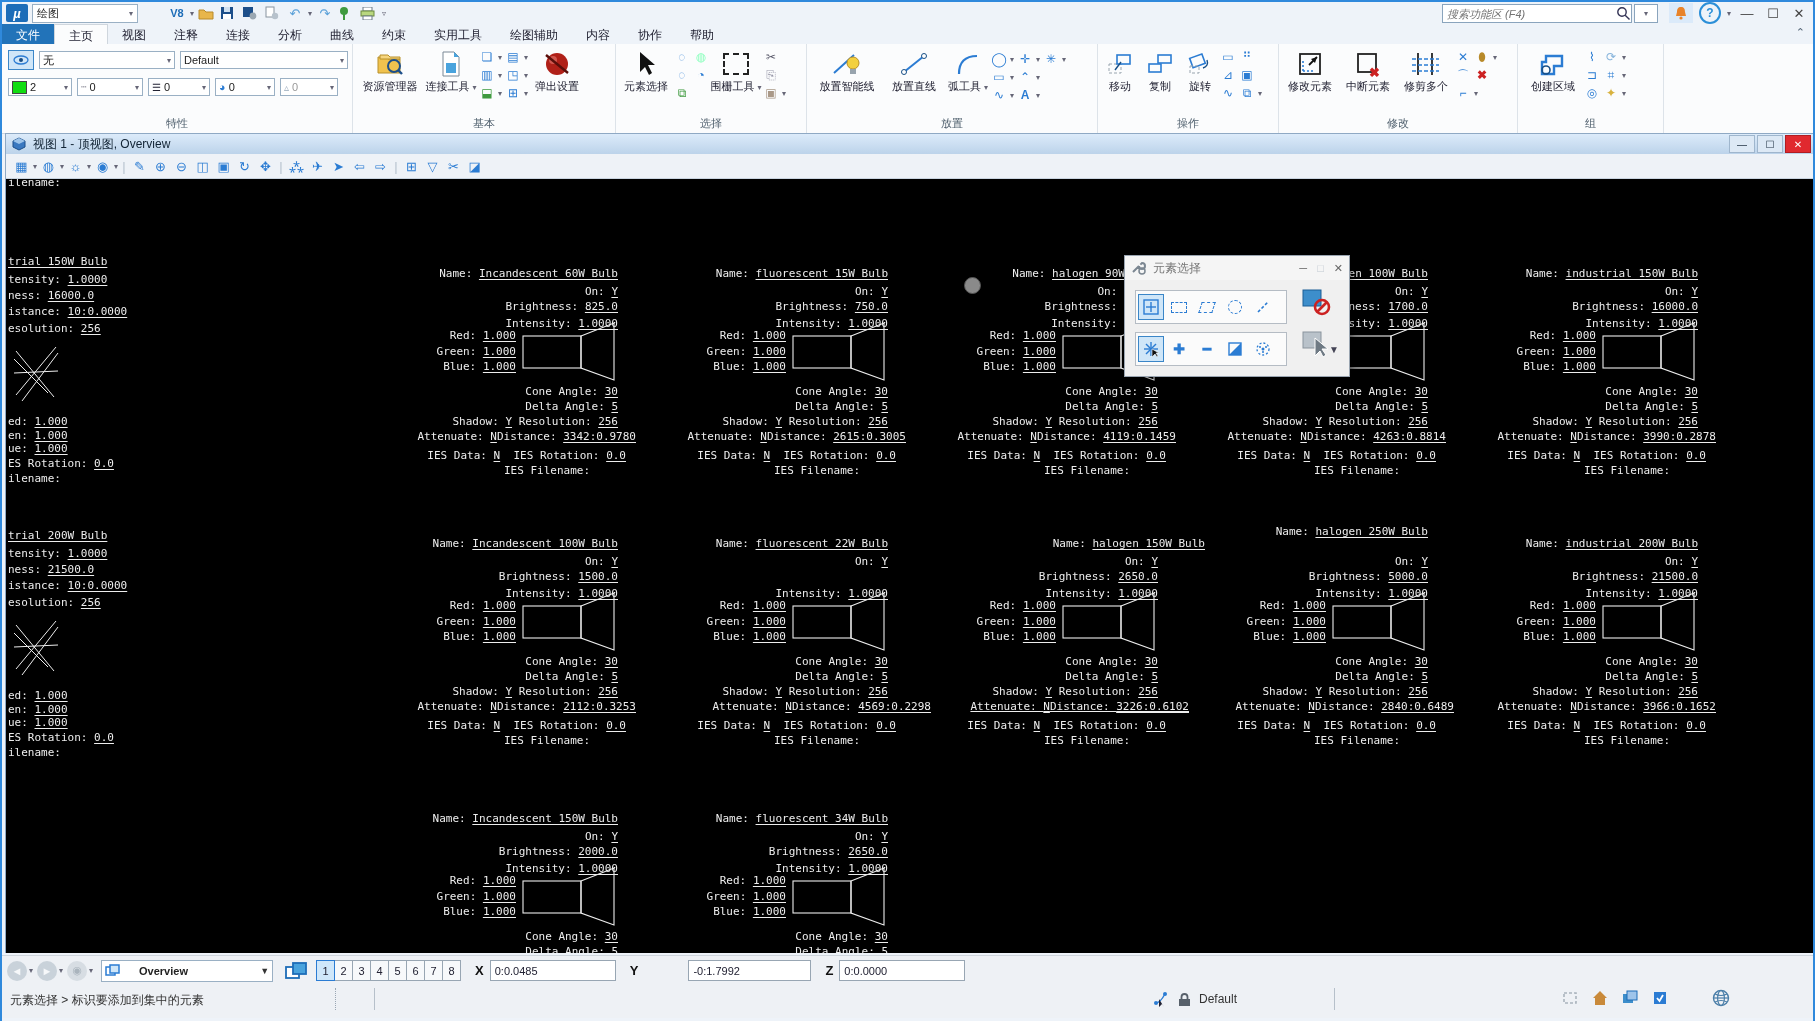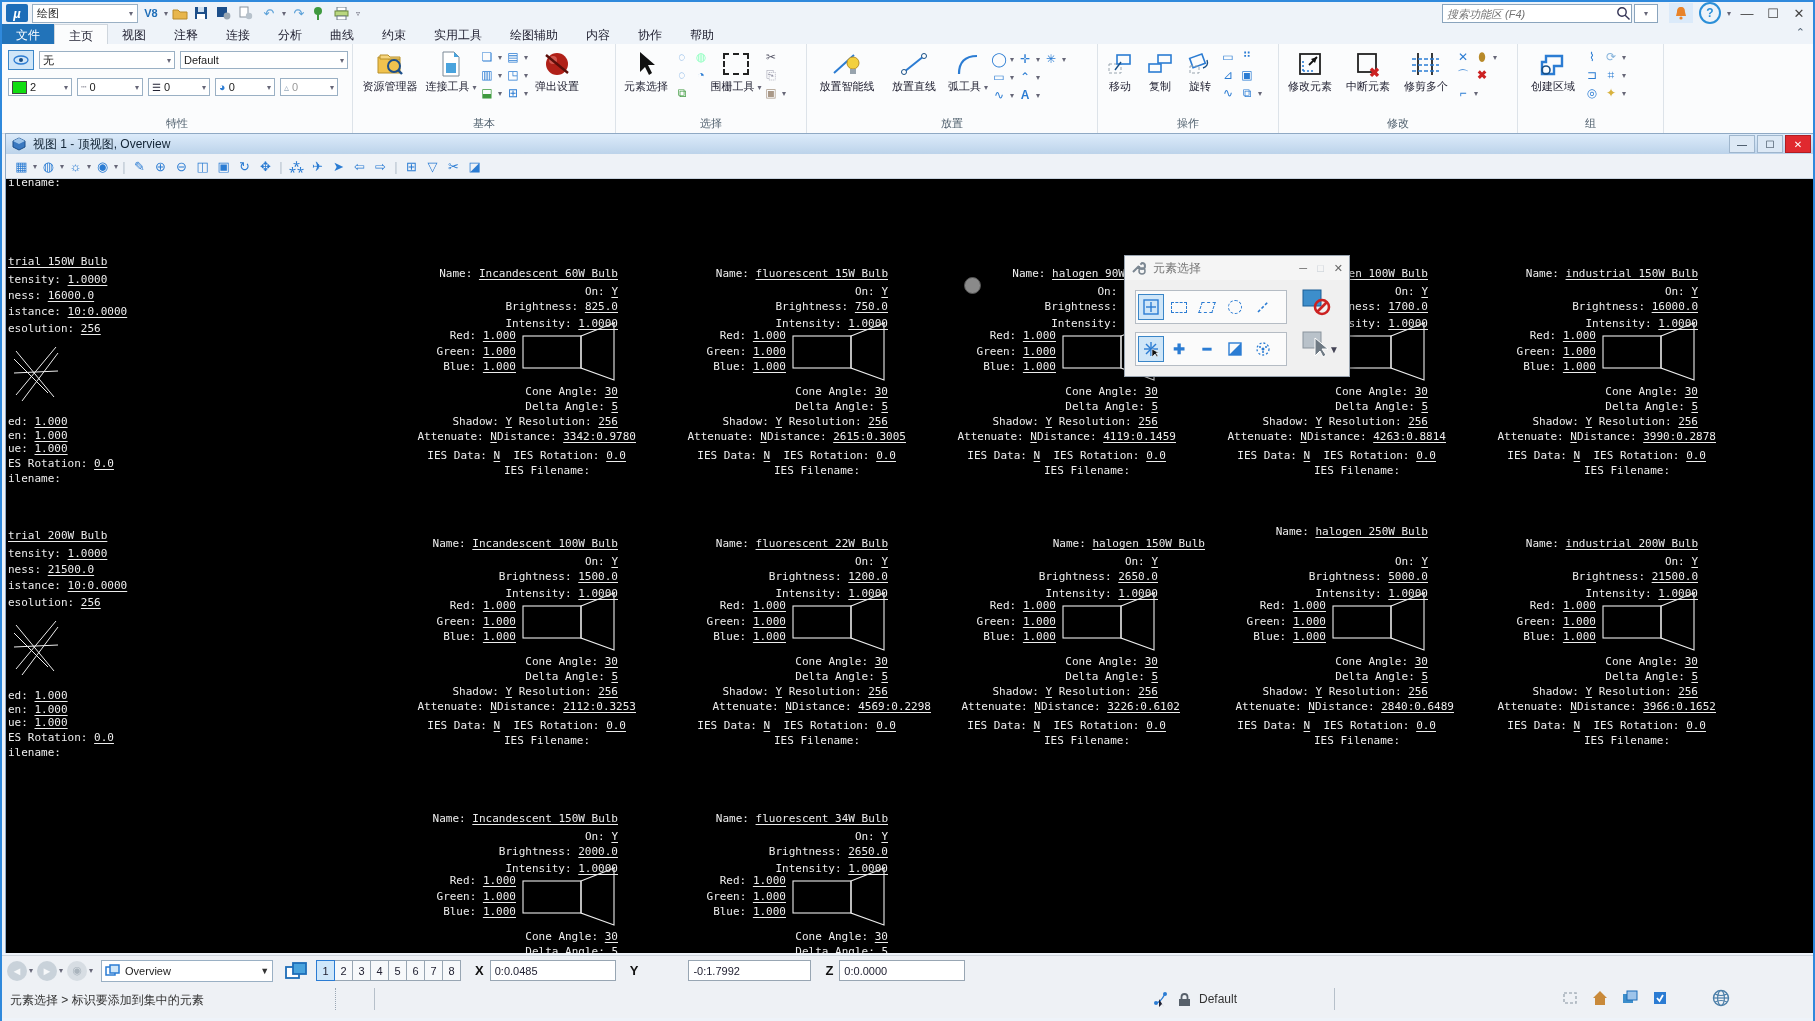--- a/index.html
+++ b/index.html
@@ -111,21 +111,21 @@
 <div class="window">
   <div class="topstrip"></div>
 
   <div class="titlebar">
     <div class="qat">
       <div class="applogo">µ</div>
       <div class="wfcombo">
         <span>绘图</span>
         <span class="car">▾</span>
       </div>
-      <span class="qicon" style="color:#1d6db8;font-weight:bold;font-size:11px;">V8</span>
+      <span class="qicon" style="color:#1d6db8;font-weight:bold;font-size:11px;margin-left:26px;">V8</span>
       <span class="car">▾</span>
       <span class="qicon">
         <svg width="16" height="13">
             <path d="M1 3 h5 l2 2 h7 v7 h-14 z" fill="#e8b64c" stroke="#b88a2a"></path>
           </svg>
       </span>
       <span class="qicon">
         <svg width="14" height="14">
             <rect x="1" y="1" width="12" height="12" fill="#1d4f8a"></rect>
             <rect x="4" y="1" width="6" height="5" fill="#cfe0f0"></rect>
@@ -815,21 +815,20 @@
           </svg>
         </div>
         <div class="cadline" style="left: 0px; top: 476px; width: 612px;"><span>Cone Angle: </span><span class="u">30</span></div>
         <div class="cadline" style="left: 0px; top: 491px; width: 612px;"><span>Delta Angle: </span><span class="u">5</span></div>
         <div class="cadline" style="left: 0px; top: 506px; width: 612px;"><span>Shadow: </span><span class="u">Y</span><span> Resolution: </span><span class="u">256</span></div>
         <div class="cadline" style="left: 0px; top: 521px; width: 630px;"><span>Attenuate: </span><span class="u">N</span><span>Distance: </span><span class="u">2112:0.3253</span></div>
         <div class="cadline" style="left: 0px; top: 540px; width: 620px;"><span>IES Data: </span><span class="u">N</span><span>  IES Rotation: </span><span class="u">0.0</span></div>
         <div class="cadline" style="left: 0px; top: 555px; width: 584px;"><span>IES Filename:</span></div>
         <div class="cadline" style="left: 0px; top: 358px; width: 882px;"><span>Name: </span><span class="u">fluorescent 22W Bulb</span></div>
         <div class="cadline" style="left: 0px; top: 376px; width: 882px;"><span>On: </span><span class="u">Y</span></div>
-        <div class="cadline" style="left: 0px; top: 391px; width: 882px;"><span>Brightness: </span><span class="u">1200.0</span></div>
         <div class="cadline" style="left: 0px; top: 408px; width: 882px;"><span>Intensity: </span><span class="u">1.0000</span></div>
         <div class="cadline" style="left: 0px; top: 420px; width: 780px;"><span>Red: </span><span class="u">1.000</span></div>
         <div class="cadline" style="left: 0px; top: 436px; width: 780px;"><span>Green: </span><span class="u">1.000</span></div>
         <div class="cadline" style="left: 0px; top: 451px; width: 780px;"><span>Blue: </span><span class="u">1.000</span></div>
         <div class="conesvg" style="left: 786px; top: 413px;">
           <svg width="94" height="60">
             <g fill="none" stroke="#ededed" stroke-width="1.1">
               <rect x="1" y="14" width="58" height="32"></rect>
               <polygon points="59,14 92,1 92,58 59,46"></polygon>
             </g>
@@ -852,21 +851,21 @@
           <svg width="94" height="60">
             <g fill="none" stroke="#ededed" stroke-width="1.1">
               <rect x="1" y="14" width="58" height="32"></rect>
               <polygon points="59,14 92,1 92,58 59,46"></polygon>
             </g>
           </svg>
         </div>
         <div class="cadline" style="left: 0px; top: 476px; width: 1152px;"><span>Cone Angle: </span><span class="u">30</span></div>
         <div class="cadline" style="left: 0px; top: 491px; width: 1152px;"><span>Delta Angle: </span><span class="u">5</span></div>
         <div class="cadline" style="left: 0px; top: 506px; width: 1152px;"><span>Shadow: </span><span class="u">Y</span><span> Resolution: </span><span class="u">256</span></div>
-        <div class="cadline" style="left: 4px; top: 521px; width: 1170px;"><span>Attenuate: </span><span class="u">N</span><span>Distance: </span><span class="u">3226:0.6102</span></div>
+        <div class="cadline" style="left: 13px; top: 521px; width: 1170px; text-decoration: underline;"><span>Attenuate: </span><span class="u">N</span><span>Distance: </span><span class="u">3226:0.6102</span></div>
         <div class="cadline" style="left: 0px; top: 540px; width: 1160px;"><span>IES Data: </span><span class="u">N</span><span>  IES Rotation: </span><span class="u">0.0</span></div>
         <div class="cadline" style="left: 0px; top: 555px; width: 1124px;"><span>IES Filename:</span></div>
         <div class="cadline" style="left: 0px; top: 346px; width: 1422px;"><span>Name: </span><span class="u">halogen 250W Bulb</span></div>
         <div class="cadline" style="left: 0px; top: 376px; width: 1422px;"><span>On: </span><span class="u">Y</span></div>
         <div class="cadline" style="left: 0px; top: 391px; width: 1422px;"><span>Brightness: </span><span class="u">5000.0</span></div>
         <div class="cadline" style="left: 0px; top: 408px; width: 1422px;"><span>Intensity: </span><span class="u">1.0000</span></div>
         <div class="cadline" style="left: 0px; top: 420px; width: 1320px;"><span>Red: </span><span class="u">1.000</span></div>
         <div class="cadline" style="left: 0px; top: 436px; width: 1320px;"><span>Green: </span><span class="u">1.000</span></div>
         <div class="cadline" style="left: 0px; top: 451px; width: 1320px;"><span>Blue: </span><span class="u">1.000</span></div>
         <div class="conesvg" style="left: 1326px; top: 413px;">
@@ -984,21 +983,21 @@
   </div>
 
   <div class="navbar">
     <span style="margin-left:5px;" class="navcirc">◄</span>
       <span class="car" style="margin:0 4px 0 2px;">▾</span>
     <span class="navcirc">►</span>
       <span class="car" style="margin:0 4px 0 2px;">▾</span>
     <span class="navcirc" style="background:#d7dde3;color:#aab4bd;">◉</span>
       <span class="car" style="margin:0 8px 0 2px;">▾</span>
     <div class="combo" style="width:172px;height:22px;">
-      <span style="display:flex;align-items:center;gap:5px;">
+      <span style="display:flex;align-items:center;gap:19px;font-weight:bold;">
         <svg width="15" height="13">
             <rect x="1" y="3" width="9" height="8" fill="none" stroke="#2b7cd3" stroke-width="1.5"></rect>
             <rect x="5" y="1" width="9" height="8" fill="#cfe6f8" stroke="#2b7cd3" stroke-width="1.5"></rect>
           </svg>
         <span>Overview</span>
       </span>
       <span style="font-size:9px;color:#333;">▼</span>
     </div>
     <span style="margin:0 10px 0 12px;">
       <svg width="22" height="18">

